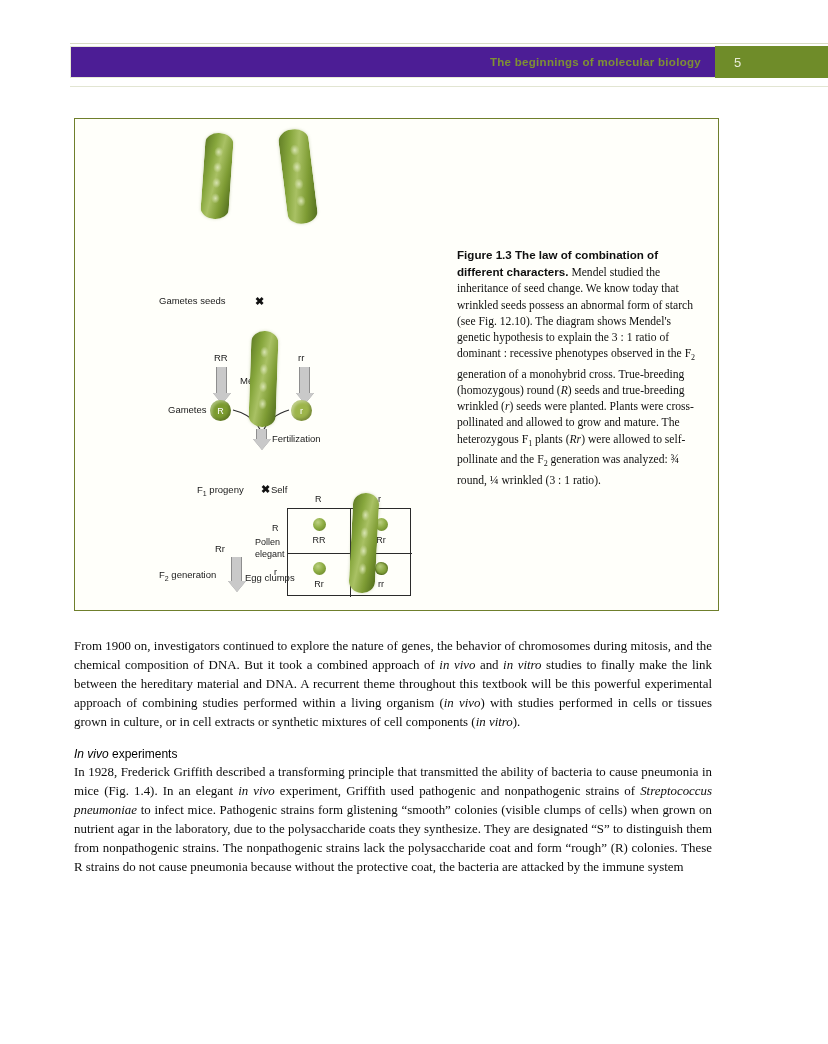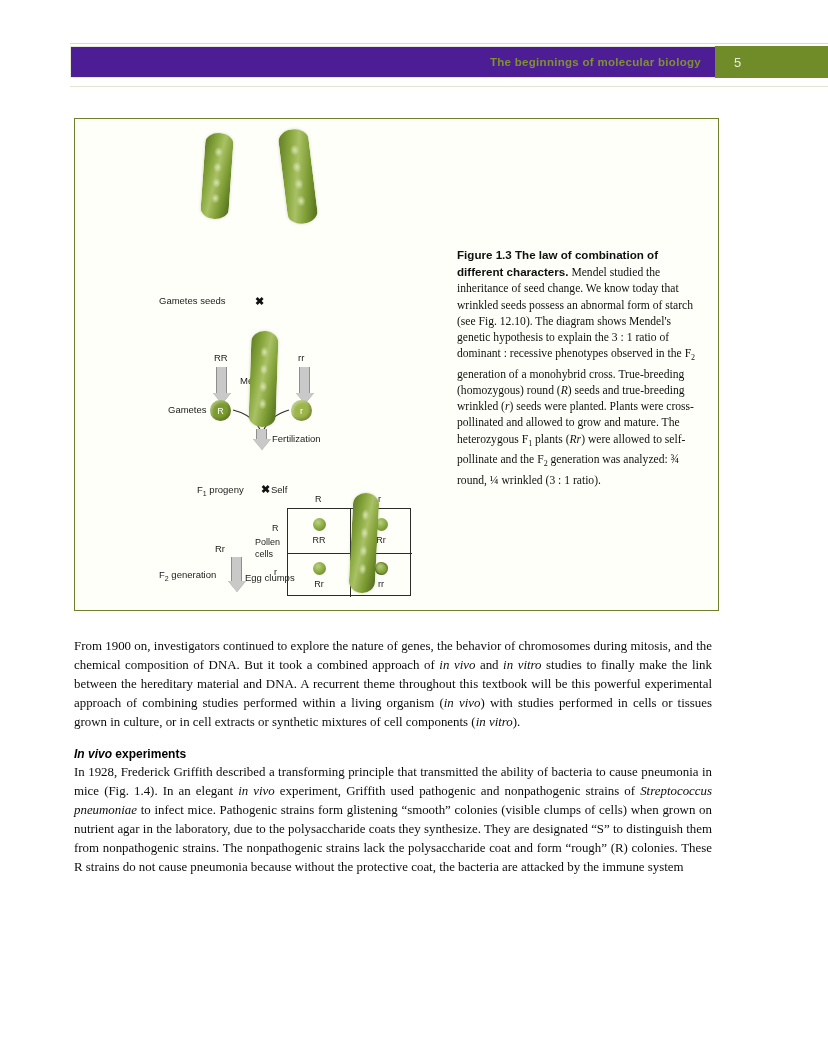--- a/index.html
+++ b/index.html
@@ -223,21 +223,21 @@
     font-size: 12.9px;
     line-height: 19px;
     color: #0d0d0d;
     text-align: justify;
     margin-bottom: 15px;
   }
   .para i { font-style: italic; }
   .subheading {
     font-family: "Liberation Sans", sans-serif;
     font-size: 12px;
-    font-weight: bold;
+    font-weight: normal;
     color: #000;
     margin-bottom: 2px;
   }
   .subheading i { font-style: italic; }
 
   
   .footer-overlay {
     position: absolute;
     left: 0; top: 932px;
     width: 828px;
@@ -317,21 +317,21 @@
     <span class="lbl" style="left:84px; top:450px;">
       <span>F</span><span class="sub">2</span><span> generation</span>
     </span>
     <span class="lbl" style="left:170px; top:453px;">Egg clumps</span>
 
     <span class="pcell-lbl" style="position:absolute; left:240px; top:375px;">R</span>
     <span class="pcell-lbl" style="position:absolute; left:303px; top:375px;">r</span>
 
     <span class="pcell-lbl" style="position:absolute; left:197px; top:404px;">R</span>
     <span class="pcell-lbl" style="position:absolute; left:180px; top:418px;">Pollen</span>
-    <span class="pcell-lbl" style="position:absolute; left:180px; top:430px;">cells</span>
+    <span class="pcell-lbl" style="position:absolute; left:180px; top:430px;">elegant</span>
     <span class="pcell-lbl" style="position:absolute; left:199px; top:448px;">r</span>
 
     <div class="punnett">
       <div class="vline"></div>
       <div class="hline"></div>
 
       <div class="pcell" style="left:0; top:0;">
         <div class="seed"></div>
         <span class="pcell-lbl">RR</span>
       </div>

